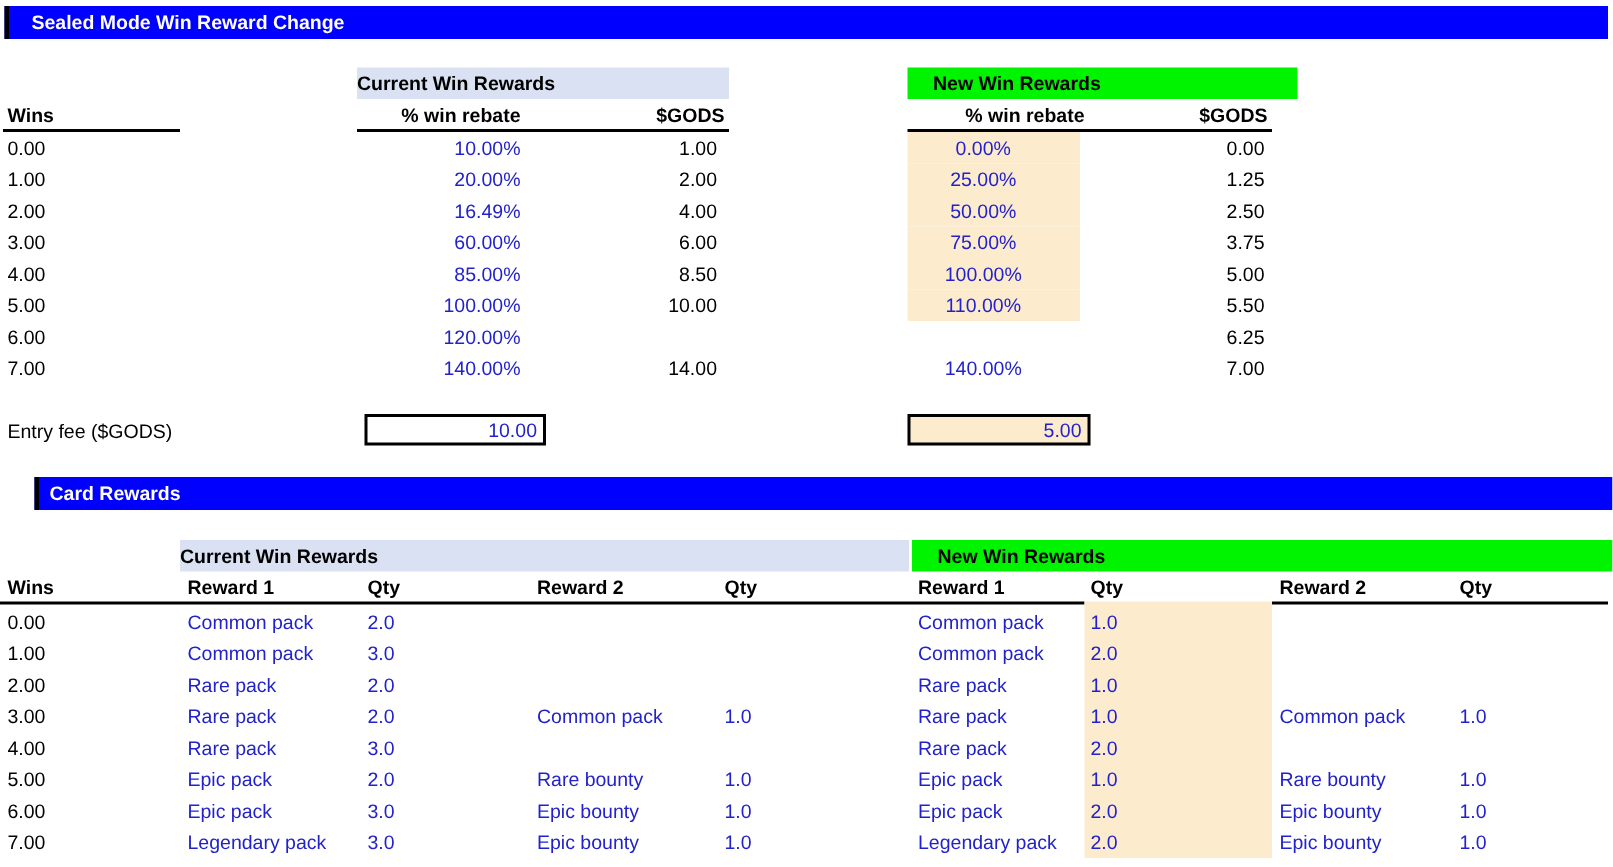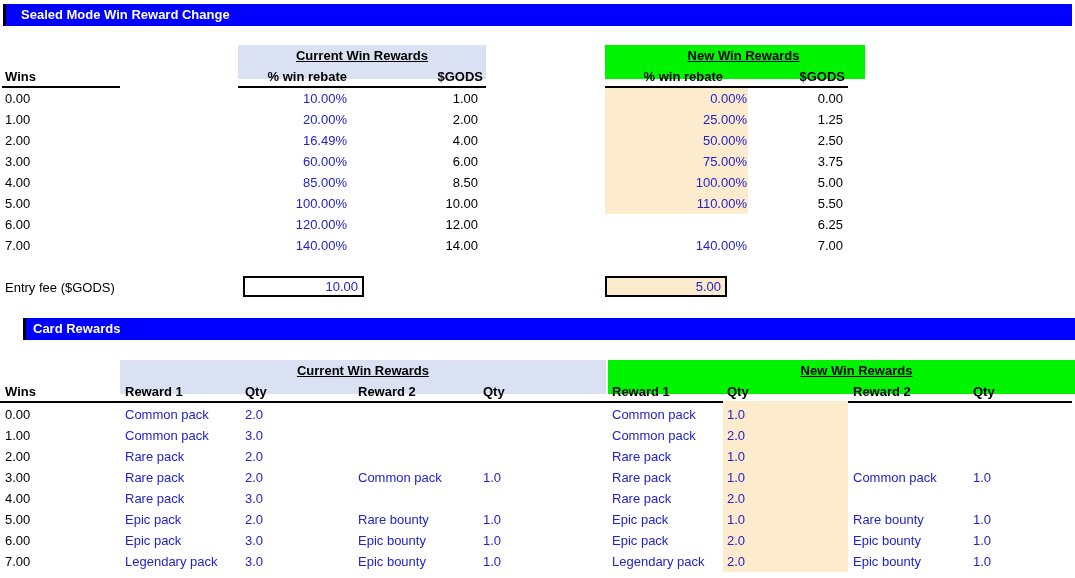--- a/index.html
+++ b/index.html
@@ -9,38 +9,38 @@
     overflow:hidden;
   }
   .bar{
     position:absolute;left:3px;width:1069px;height:22px;background:#0000fe;
     border-left:3px solid #000;box-sizing:border-box;color:#fff;font-weight:bold;
     line-height:22px;padding-left:7px;
   }
   #bar-rebate{top:4px;padding-left:15px;}
   #bar-cards{top:318px;margin-left:20px;}
   .grphdr{
-    position:absolute;height:34px;line-height:21px;text-align:center;font-weight:bold;text-decoration:underline;
+    position:absolute;height:21px;line-height:21px;font-weight:bold;
   }
   .lav{background:#d9e1f2;}
   .grn{background:#00f400;padding-left:17px;}
   .colhdr{
     position:absolute;height:21px;line-height:21px;font-weight:bold;white-space:nowrap;
   }
   .rule{position:absolute;height:0;border-top:2px solid #000;}
   .row{position:absolute;left:0;width:1075px;height:21px;}
   .cell{position:absolute;top:0;height:21px;line-height:21px;white-space:nowrap;overflow:hidden;}
   .ra{text-align:right;}
   .blue{color:#2222cc;}
   .hl{background:#fcebcd;}
   
   .c1{left:5px;width:110px;}
   .c2{left:238px;width:109px;}
   .c3{left:347px;width:131px;}
-  .c4{left:605px;width:143px;padding-right:1px;box-sizing:border-box;}
+  .c4{left:605px;width:115px;padding-right:14px;box-sizing:border-box;text-align:center;}
   .c5{left:730px;width:113px;}
   
   .k1{left:5px;width:110px;}
   .k2{left:125px;width:115px;}
   .k3{left:245px;width:70px;}
   .k4{left:358px;width:120px;}
   .k5{left:483px;width:55px;}
   .k6{left:612px;width:110px;}
   .k7{left:727px;width:70px;}
   .k8{left:853px;width:115px;}
@@ -115,21 +115,20 @@
       <div class="row" style="top: 193px;">
         <div class="cell c1">5.00</div>
         <div class="cell c2 ra blue">100.00%</div>
         <div class="cell c3 ra">10.00</div>
         <div class="cell c4 ra blue hl">110.00%</div>
         <div class="cell c5 ra">5.50</div>
       </div>
       <div class="row" style="top: 214px;">
         <div class="cell c1">6.00</div>
         <div class="cell c2 ra blue">120.00%</div>
-        <div class="cell c3 ra">12.00</div>
         <div class="cell c5 ra">6.25</div>
       </div>
       <div class="row" style="top: 235px;">
         <div class="cell c1">7.00</div>
         <div class="cell c2 ra blue">140.00%</div>
         <div class="cell c3 ra">14.00</div>
         <div class="cell c4 ra blue">140.00%</div>
         <div class="cell c5 ra">7.00</div>
       </div>
     </div>

